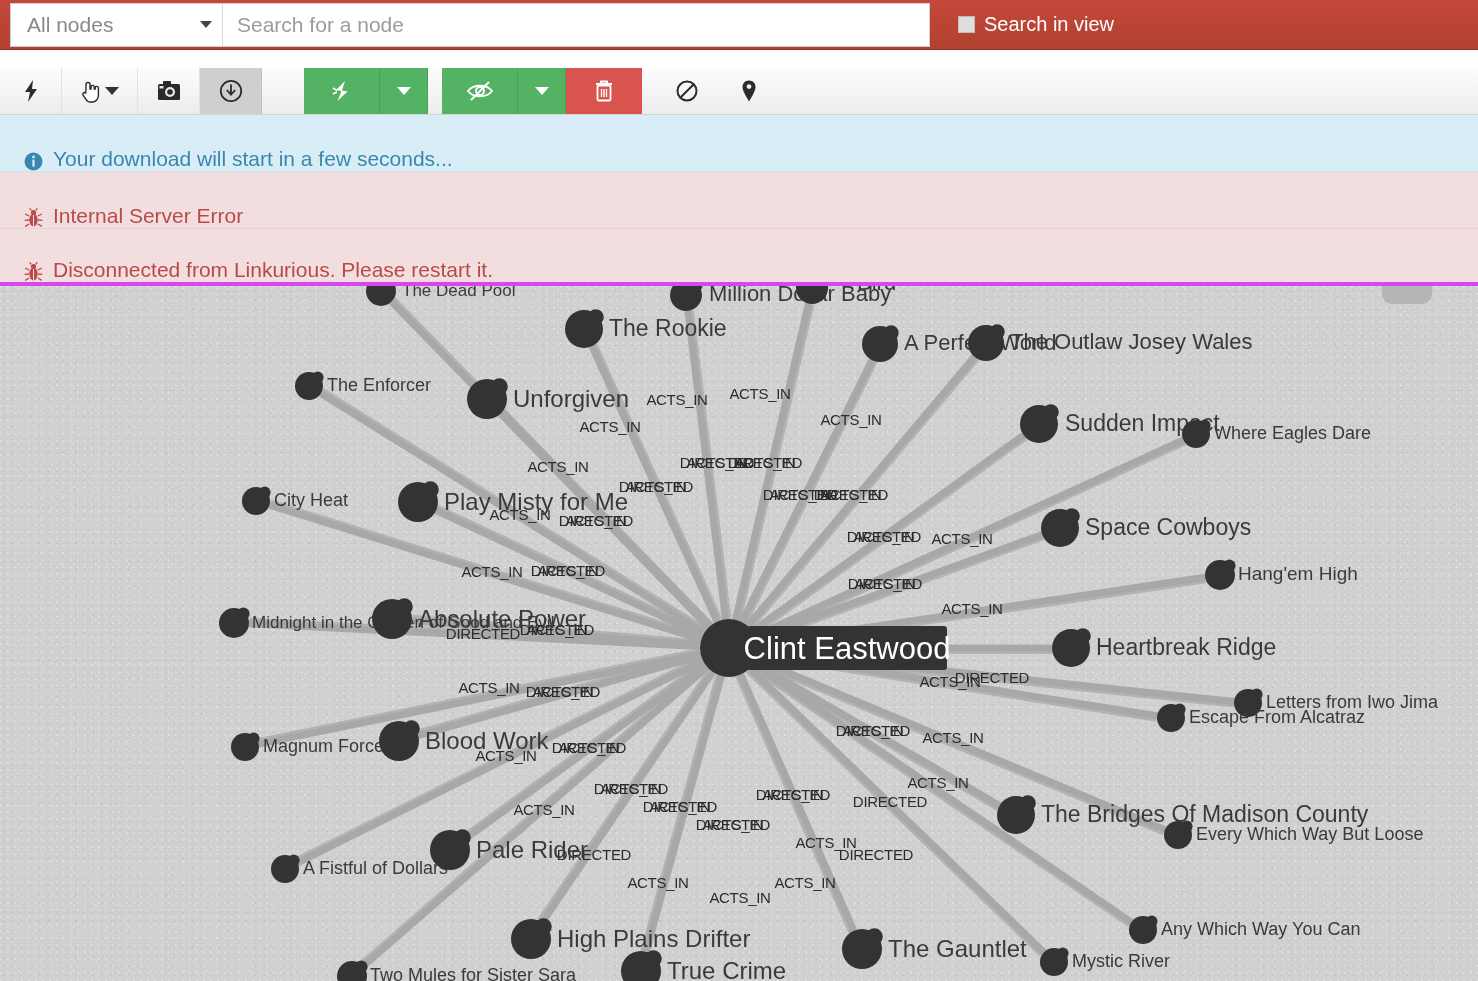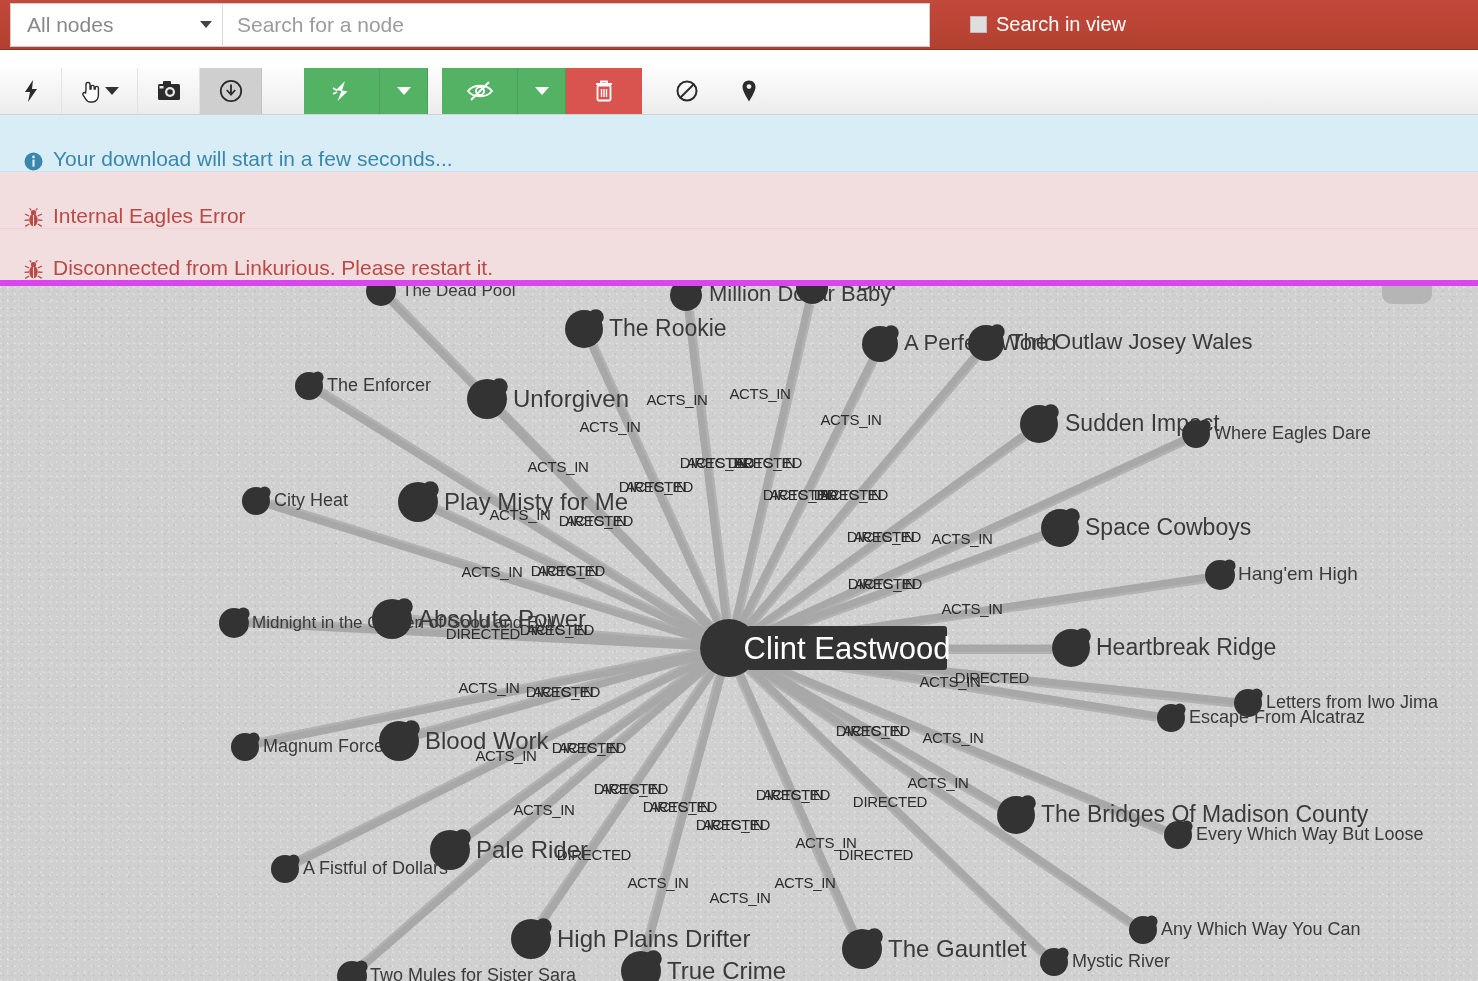--- a/index.html
+++ b/index.html
@@ -49,21 +49,21 @@
     color: #444;
     padding: 12px 14px;
     outline: none;
     font-family: "Liberation Sans", sans-serif;
     flex: 0 0 auto;
   }
   .search-field::placeholder { color: #9b9b9b; opacity: 1; }
 
   .search-in-view {
     display: flex; align-items: center;
-    margin-left: 40px;
+    margin-left: 28px;
     color: #ffffff;
     font-size: 20px;
     cursor: pointer;
     white-space: nowrap;
   }
   .search-in-view .cb {
     width: 17px; height: 17px;
     background: #dedede;
     border: 1px solid #bdbdbd;
     margin-right: 9px;
@@ -115,21 +115,21 @@
     font-size: 21px;
     position: absolute; left: 0;
   }
   .alert-info {
     top: 115px;
     background: #d9edf7;
     border-bottom: 1px solid #cbe2ef;
     color: #3a87ad;
   }
   .alert-err1 { top: 172px; background: #f2dede; border-bottom: 1px solid #ecd3d3; color: #b94a48; }
-  .alert-err2 { top: 229px; background: #f2dede; border-bottom: 6px solid #d946ef; color: #b94a48; }
+  .alert-err2 { top: 229px; background: #f2dede; border-bottom: 4px solid #d946ef; color: #b94a48; }
   .alert .ic { margin-right: 10px; display: inline-flex; align-items: center; }
 
   
   .graph {
     position: absolute; left: 0; top: 286px;
     width: 1478px; height: 695px;
     background: #cfcfcf;
     overflow: hidden;
   }
   .graph-noise {
@@ -283,21 +283,21 @@
 <div class="alert alert-err1">
   <span class="ic">
     <svg width="19" height="20" viewBox="0 0 19 20">
       <ellipse cx="9.5" cy="12" rx="4.2" ry="6.3" fill="#b94a48"></ellipse>
       <circle cx="9.5" cy="4.6" r="2.6" fill="#b94a48"></circle>
       <path d="M7.3 2.4 L5.6 0.4 M11.7 2.4 L13.4 0.4" stroke="#b94a48" stroke-width="1.3"></path>
       <path d="M5.2 8 L1 6 M5 12 L0.6 12.4 M5.2 16 L1.2 18.4 M13.8 8 L18 6 M14 12 L18.4 12.4 M13.8 16 L17.8 18.4" stroke="#b94a48" stroke-width="1.3"></path>
       <rect x="9" y="7" width="1" height="11" fill="#f2dede"></rect>
     </svg>
   </span>
-  <span>Internal Eagles Error</span>
+  <span>Internal Server Error</span>
 </div>
 
 <div class="alert alert-err2">
   <span class="ic">
     <svg width="19" height="20" viewBox="0 0 19 20">
       <ellipse cx="9.5" cy="12" rx="4.2" ry="6.3" fill="#b94a48"></ellipse>
       <circle cx="9.5" cy="4.6" r="2.6" fill="#b94a48"></circle>
       <path d="M7.3 2.4 L5.6 0.4 M11.7 2.4 L13.4 0.4" stroke="#b94a48" stroke-width="1.3"></path>
       <path d="M5.2 8 L1 6 M5 12 L0.6 12.4 M5.2 16 L1.2 18.4 M13.8 8 L18 6 M14 12 L18.4 12.4 M13.8 16 L17.8 18.4" stroke="#b94a48" stroke-width="1.3"></path>
       <rect x="9" y="7" width="1" height="11" fill="#f2dede"></rect>

